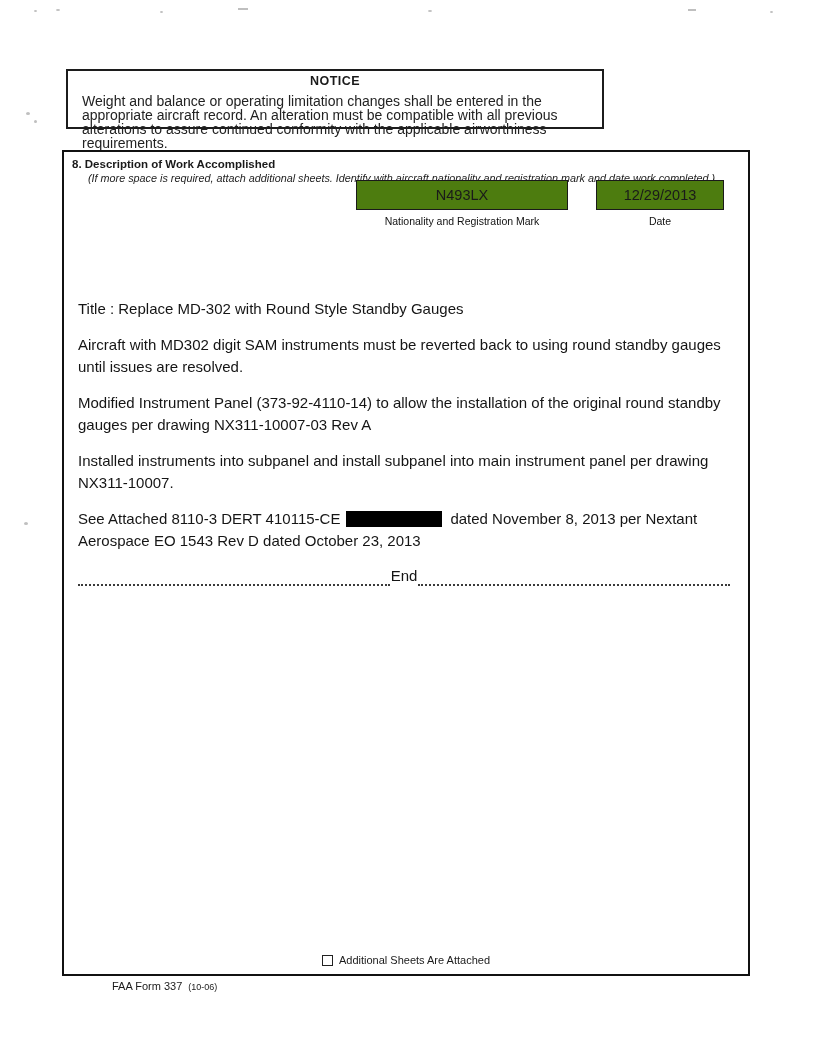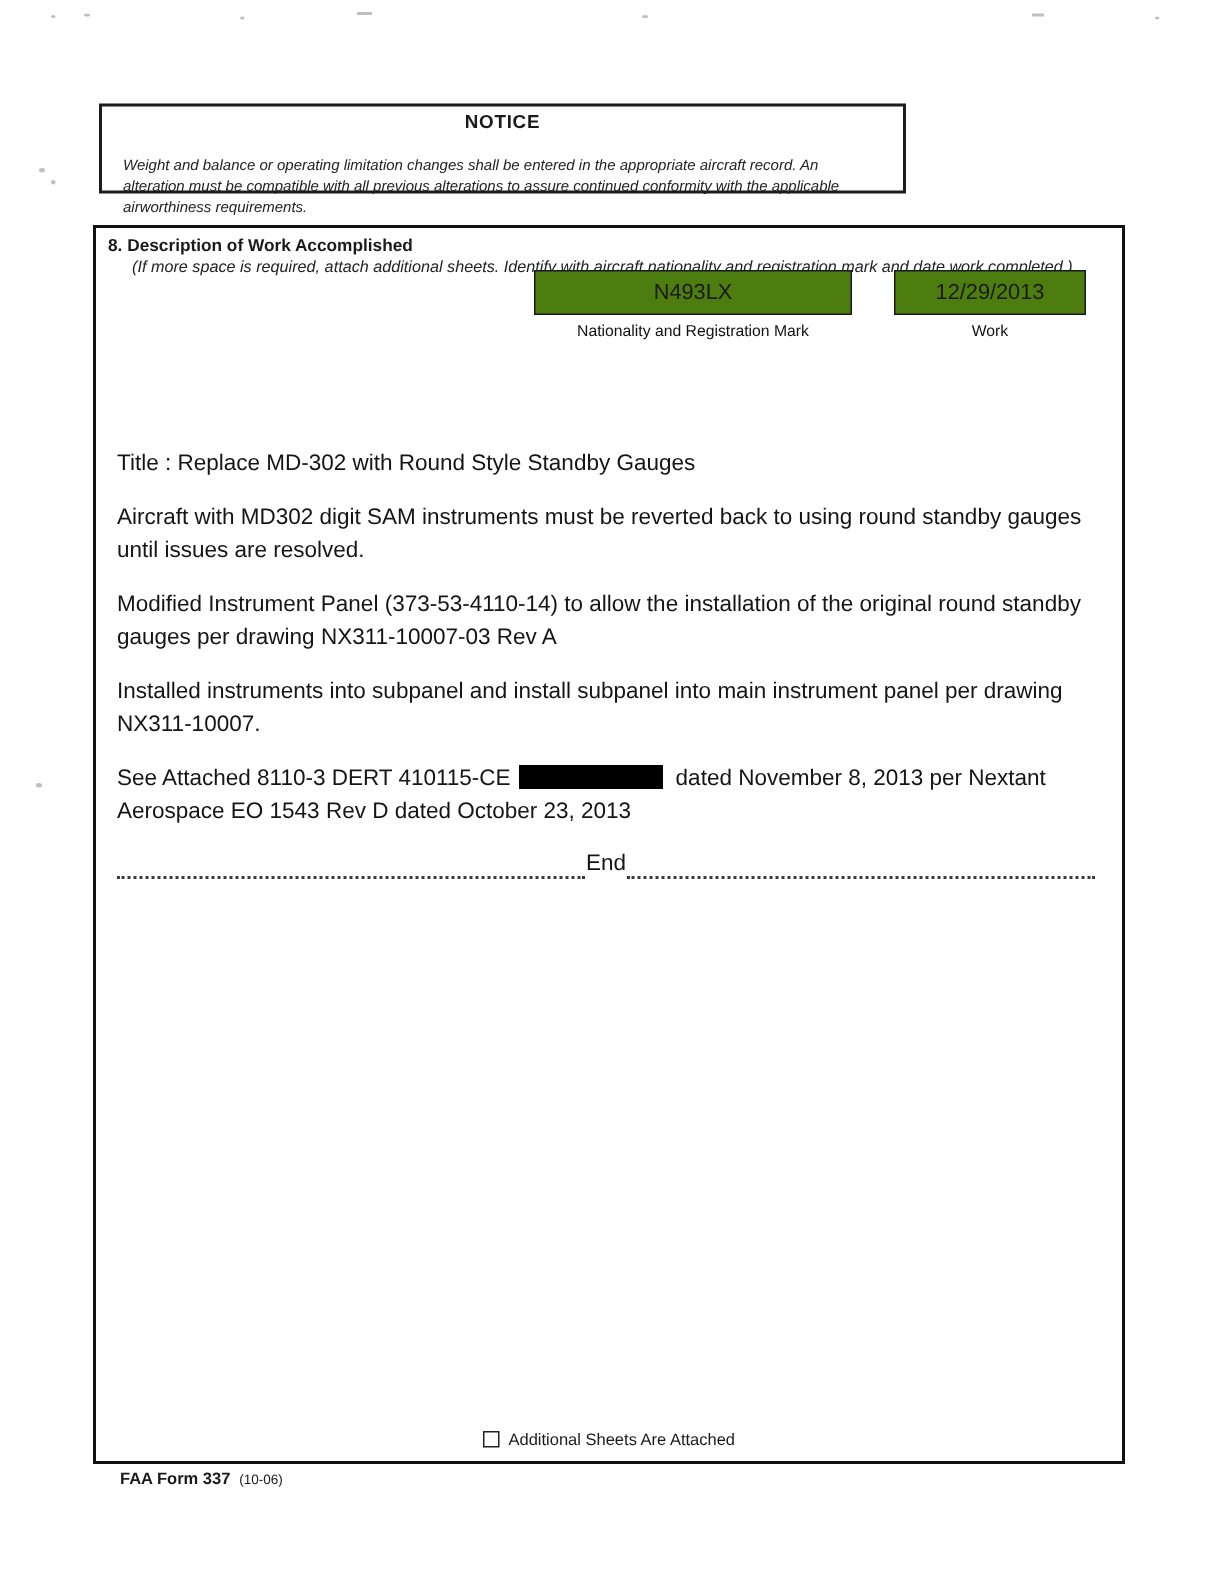--- a/index.html
+++ b/index.html
@@ -30,24 +30,23 @@
     border: 2px solid #1c1c1c;
     padding: 3px 14px 0 14px;
   }
   .notice-title {
     text-align: center;
     font-weight: bold;
     font-size: 12.5px;
     letter-spacing: .5px;
   }
   .notice-body {
-    font-style: italic;
-    font-size: 10px;
+    font-size: 14px;
     line-height: 14px;
-    margin-top: 16px;
+    margin-top: 6px;
     color: #222;
   }
 
   
   .main-box {
     position: absolute;
     left: 62px; top: 150px;
     width: 688px; height: 826px;
     border: 2.5px solid #111;
     background: #fff;
@@ -127,21 +126,21 @@
     vertical-align: -2px;
     margin-right: 6px;
     background: #fff;
   }
 
   .page-footer {
     position: absolute;
     left: 80px; top: 980px;
     font-size: 11px;
   }
-  .form-name { font-weight: bold; }
+  .form-name { font-weight: normal; margin-left: 32px; }
   .form-rev { font-size: 9px; margin-left: 6px; }
 </style>
 </head>
 <body>
 
 <div class="page">
 
   <span class="speck" style="left:34px; top:10px; width:3px; height:2px;"></span>
   <span class="speck" style="left:56px; top:9px; width:4px; height:2px;"></span>
   <span class="speck" style="left:160px; top:11px; width:3px; height:2px;"></span>
@@ -162,27 +161,27 @@
     <div class="sec8-heading">8.  Description of Work Accomplished</div>
     <div class="sec8-instruction">(If more space is required, attach additional sheets.  Identify with aircraft nationality and registration mark and date work completed.)</div>
 
     <div class="field-group reg">
       <div class="field-box">N493LX</div>
       <div class="field-label">Nationality and Registration Mark</div>
     </div>
 
     <div class="field-group date">
       <div class="field-box">12/29/2013</div>
-      <div class="field-label">Work</div>
+      <div class="field-label">Date</div>
     </div>
 
     <div class="body-text">
       <p>Title : Replace MD-302 with Round Style Standby Gauges</p>
       <p>Aircraft with MD302 digit SAM instruments must be reverted back to using round standby gauges until issues are resolved.</p>
-      <p>Modified Instrument Panel (373-53-4110-14)  to allow the installation of the original round standby gauges per drawing NX311-10007-03 Rev A</p>
+      <p>Modified Instrument Panel (373-92-4110-14)  to allow the installation of the original round standby gauges per drawing NX311-10007-03 Rev A</p>
       <p>Installed instruments into subpanel and install subpanel into main instrument panel per drawing NX311-10007.</p>
       <p><span>See Attached 8110-3 DERT 410115-CE</span><span class="redaction"></span><span>dated November 8, 2013 per Nextant Aerospace EO 1543 Rev D dated October 23, 2013</span></p>
       <div class="end-line">
         <span class="end-dots"></span>
         <span class="end-word">End</span>
         <span class="end-dots"></span>
       </div>
     </div>
 
     <div class="checkbox-row">

